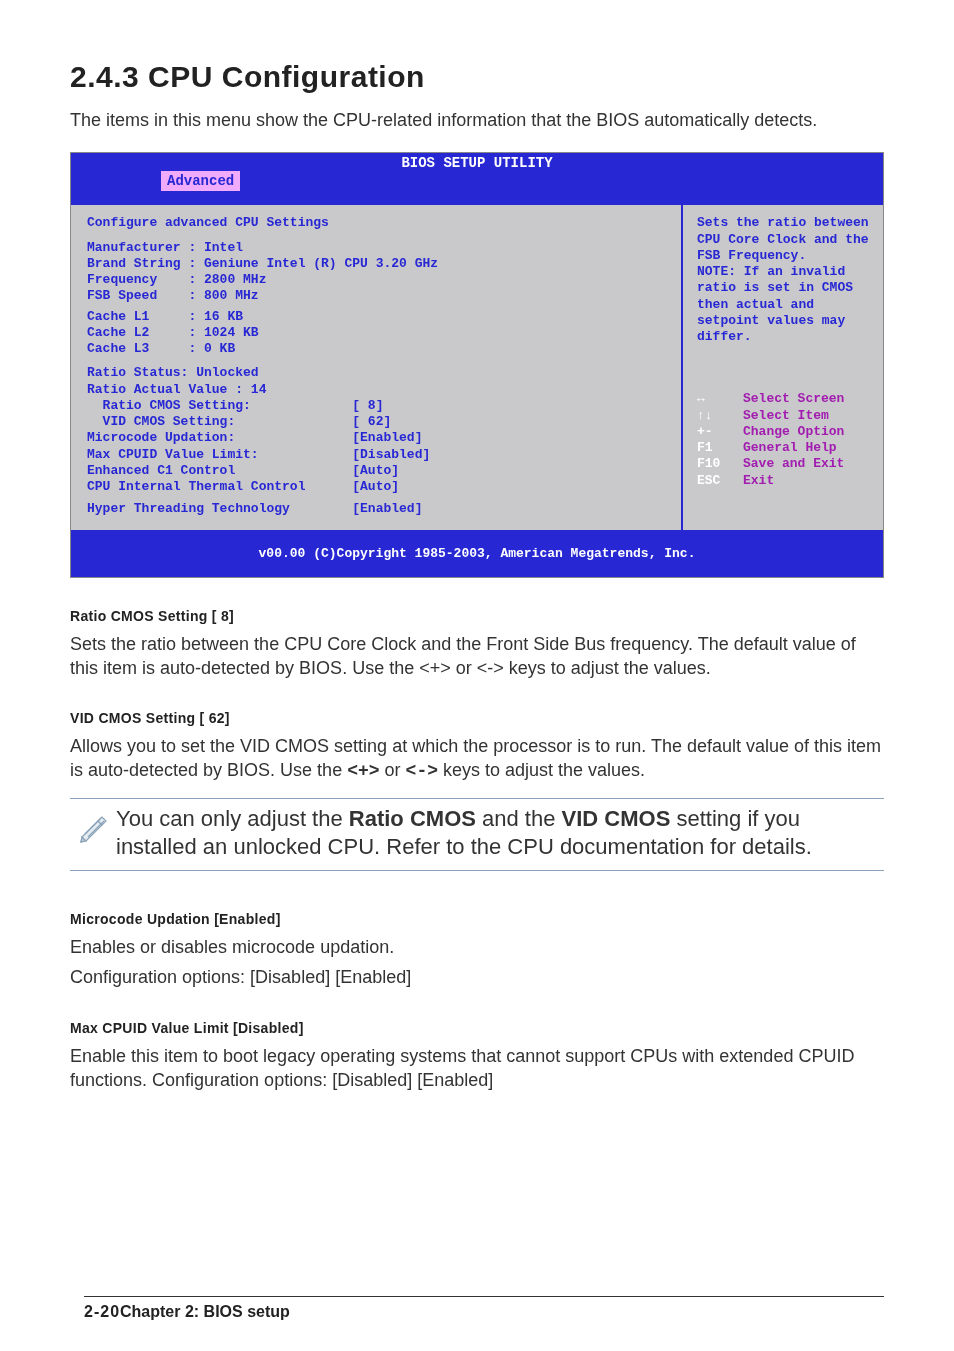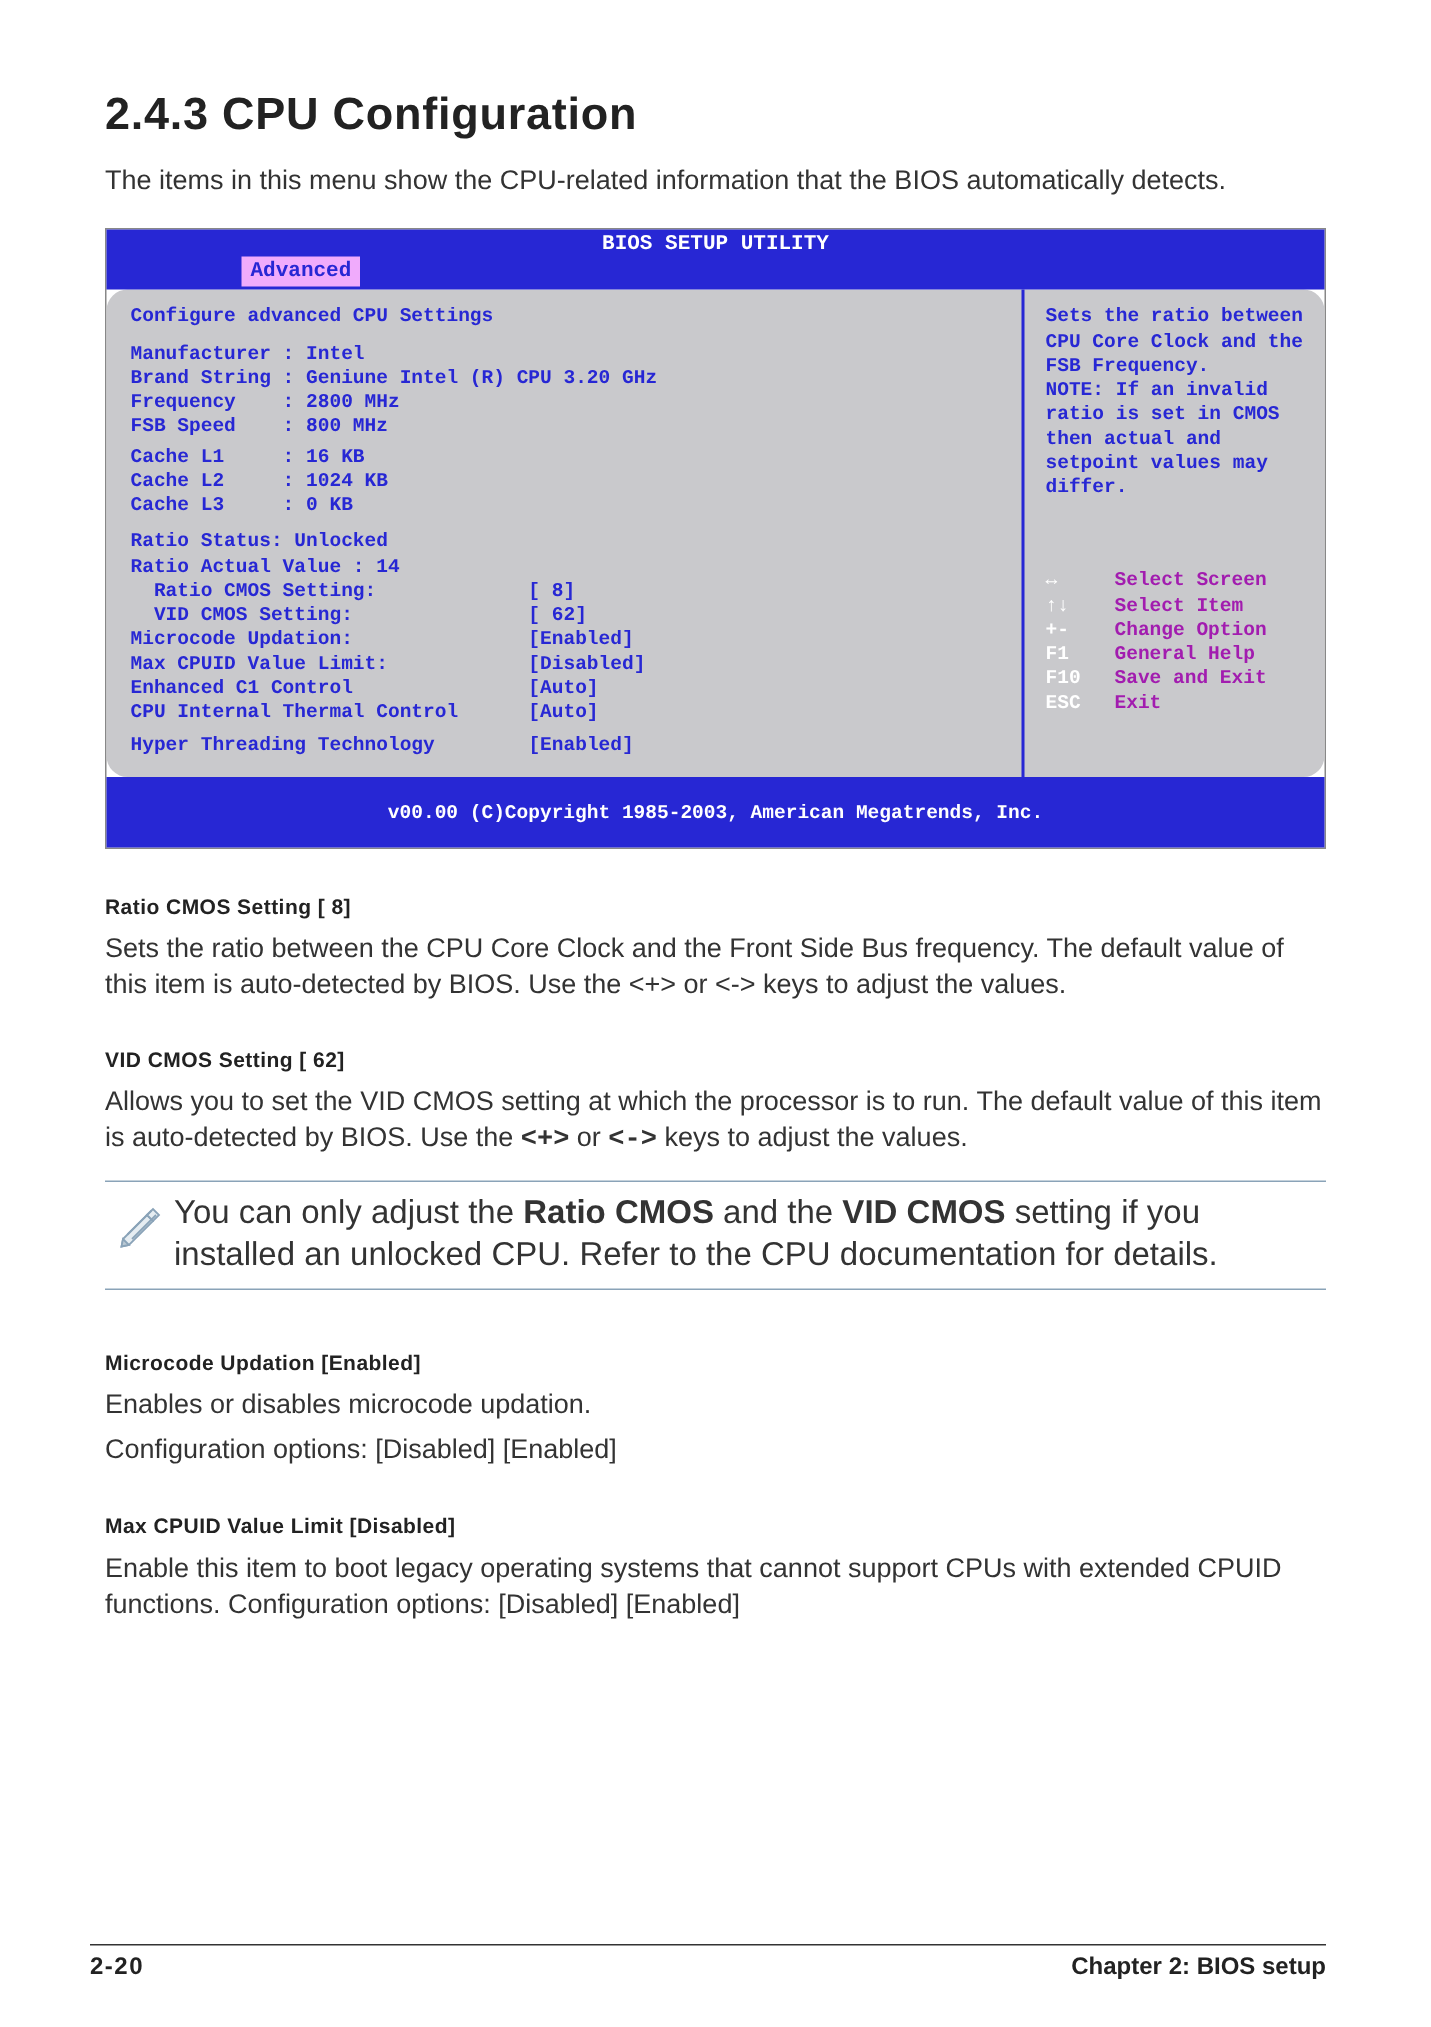--- a/index.html
+++ b/index.html
@@ -42,39 +42,38 @@
     }
     .bios-header {
       background: #2727d4;
       color: #fff;
       font-family: "Courier New", monospace;
       font-weight: bold;
       font-size: 14px;
       text-align: center;
       padding: 2px 0 0 0;
       position: relative;
-      height: 40px;
+      height: 52px;
     }
     .bios-tab {
       position: absolute;
       left: 90px;
       top: 18px;
       background: #f0abfc;
       color: #2727d4;
       font-weight: bold;
       padding: 2px 6px 2px 6px;
       font-size: 14px;
     }
     .bios-body {
       display: flex;
       background: #c9c9cc;
       font-family: "Courier New", monospace;
       font-size: 13px;
       font-weight: bold;
-      border-radius: 14px;
     }
     .bios-left {
       flex: 1;
       padding: 10px 16px 12px 16px;
       border-right: 2px solid #2727d4;
       color: #2727d4;
     }
     .bios-right {
       width: 200px;
       padding: 10px 10px 12px 14px;
@@ -114,27 +113,26 @@
     .note-text {
       flex: 1;
       font-size: 22px;
       line-height: 1.3;
       color: #333;
     }
 
     
     .page-footer {
       position: absolute;
-      left: 60px;
+      left: 84px;
       right: 70px;
       bottom: 30px;
       border-top: 1px solid #333;
       padding-top: 6px;
       display: flex;
-      justify-content: space-between;
       font-size: 16px;
     }
     .page-footer .pnum { font-weight: bold; letter-spacing: 1px; }
     .page-footer .ptitle { font-weight: bold; }
   </style>
 </head>
 <body>
 
 <h1 class="section-title">2.4.3   CPU Configuration</h1>
 <p class="body">The items in this menu show the CPU-related information that the BIOS automatically detects.</p>

